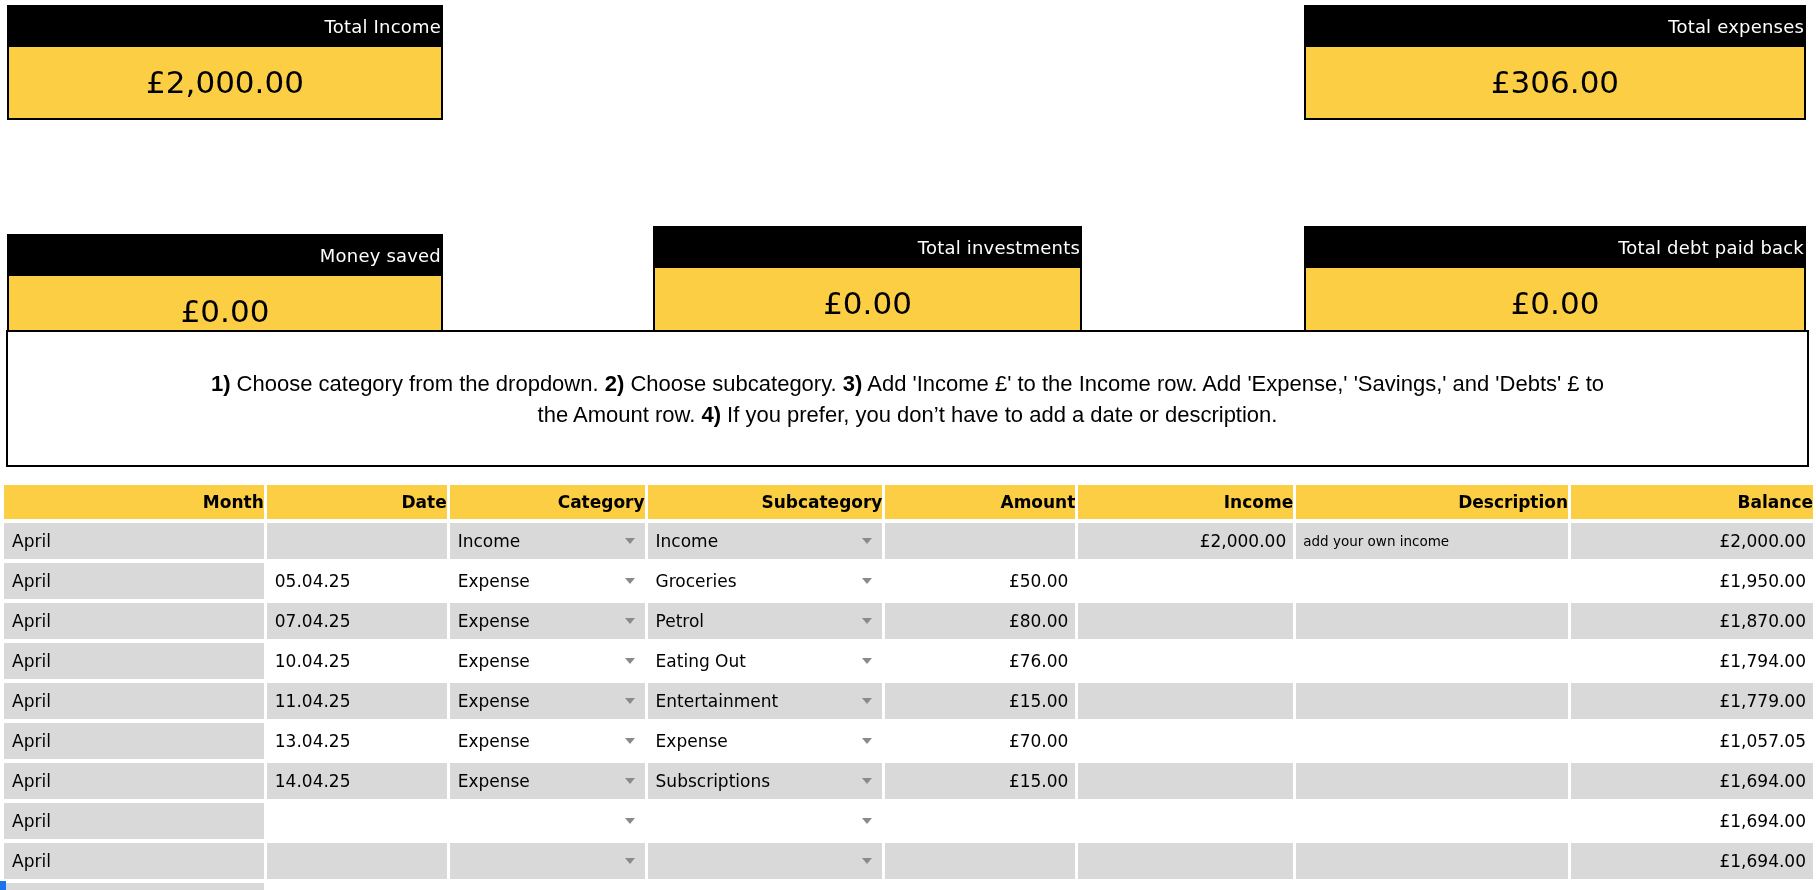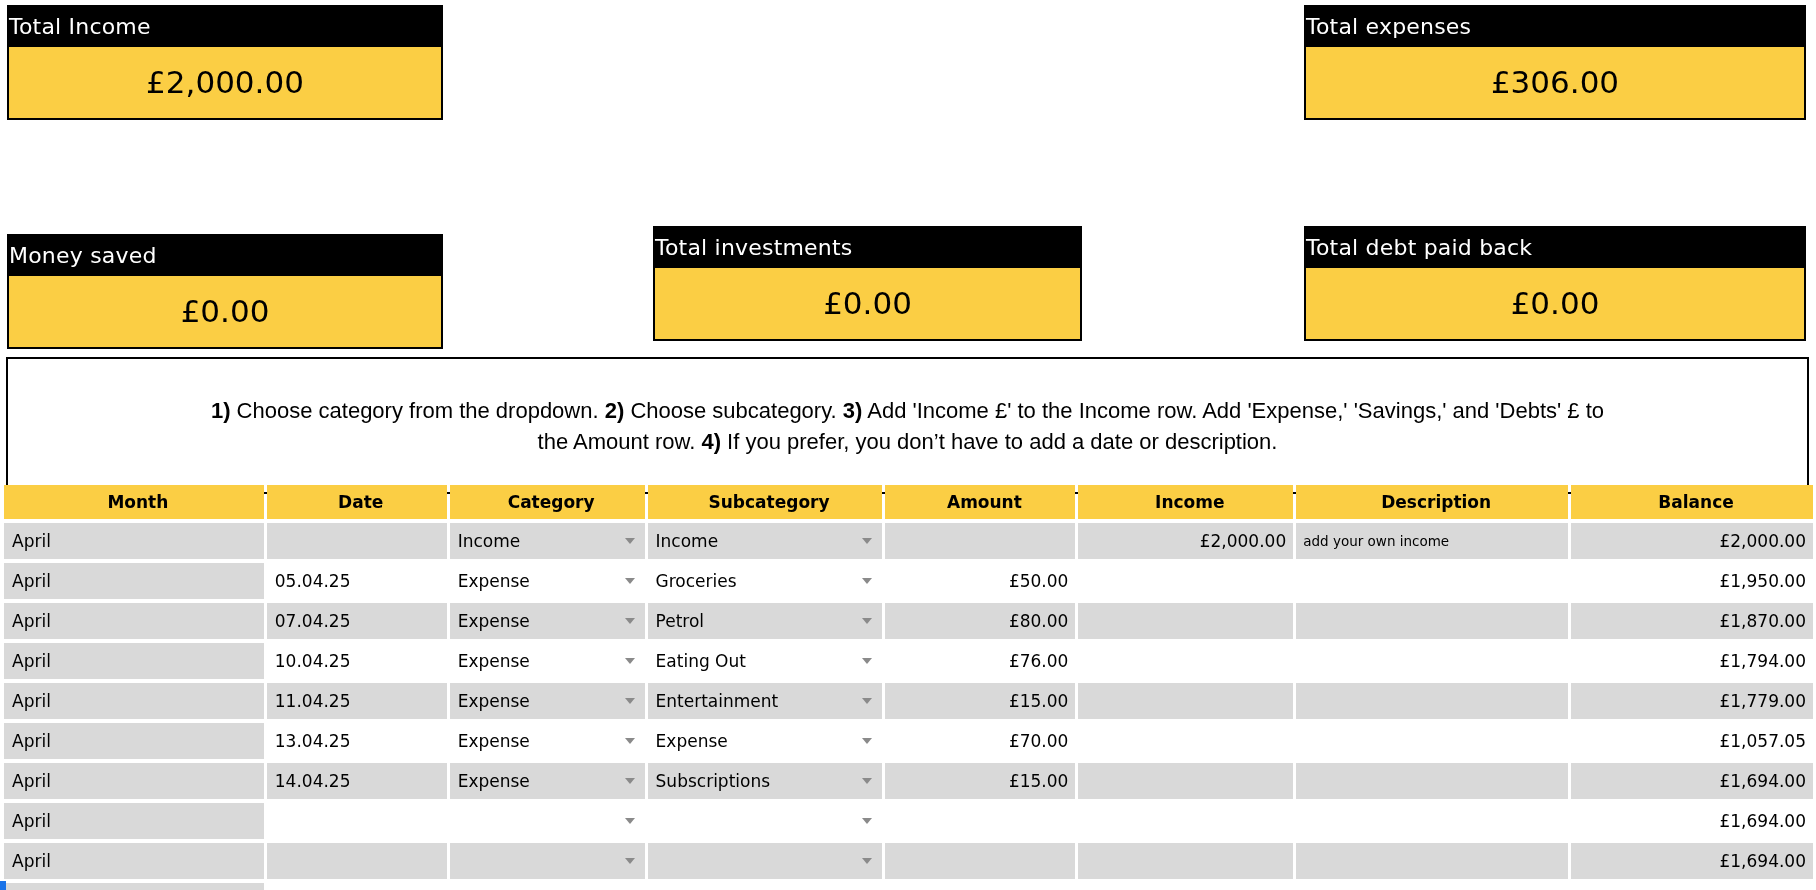--- a/index.html
+++ b/index.html
@@ -3,37 +3,37 @@
 <meta charset="utf-8">
 <style>
   * { margin:0; padding:0; box-sizing:border-box; }
   html,body { width:1816px; height:890px; background:#ffffff; overflow:hidden;
               font-family:"DejaVu Sans","Liberation Sans",sans-serif; }
   .screen { position:relative; width:1816px; height:890px; background:#fff; }
 
   
   .card { position:absolute; border:2px solid #000; background:#fbce44; }
   .card-header { background:#000; color:#fff; height:40px; line-height:40px;
-                 text-align:left; font-size:22px; font-weight:500; letter-spacing:.2px; }
+                 text-align:right; font-size:18px; font-weight:500; letter-spacing:.2px; }
   .card-value  { background:#fbce44; color:#000; height:71px; line-height:71px;
                  text-align:center; font-size:31px; font-weight:500; }
 
   
-  .instr-box { position:absolute; left:6px; top:357px; width:1803px; height:137px;
+  .instr-box { position:absolute; left:6px; top:330px; width:1803px; height:137px;
                border:2px solid #000; background:#fff; display:flex;
                align-items:center; justify-content:center; }
   .instr { font-family:"Liberation Sans",sans-serif; font-size:22px; line-height:31px;
            text-align:center; color:#000; }
   .instr b { font-weight:bold; }
 
   
   table.sheet { position:absolute; top:481px; left:1px; border-collapse:separate;
                 border-spacing:3px 4px; table-layout:fixed; }
   .sheet th { background:#fbce44; color:#000; font-weight:bold; font-size:17px;
-              text-align:center; padding:0 0 0 8px; height:34px; vertical-align:middle;
+              text-align:right; padding:0 0 0 8px; height:34px; vertical-align:middle;
               white-space:nowrap; overflow:hidden; }
   .sheet td { height:36px; font-size:17px; color:#000; vertical-align:middle;
               padding:0 0 0 8px; white-space:nowrap; overflow:hidden; position:relative; }
   .sheet tbody tr:nth-child(odd) td { background:#d9d9d9; }
   .sheet td.month { background:#d9d9d9; }
   .sheet td.num { text-align:right; padding:0 7px 0 0; }
   .sheet td.desc { font-size:13.5px; padding-left:7px; }
   .dd { position:absolute; right:10px; top:50%; margin-top:-3px; width:0; height:0;
         border-left:5px solid transparent; border-right:5px solid transparent;
         border-top:6px solid #8a8a8a; }

